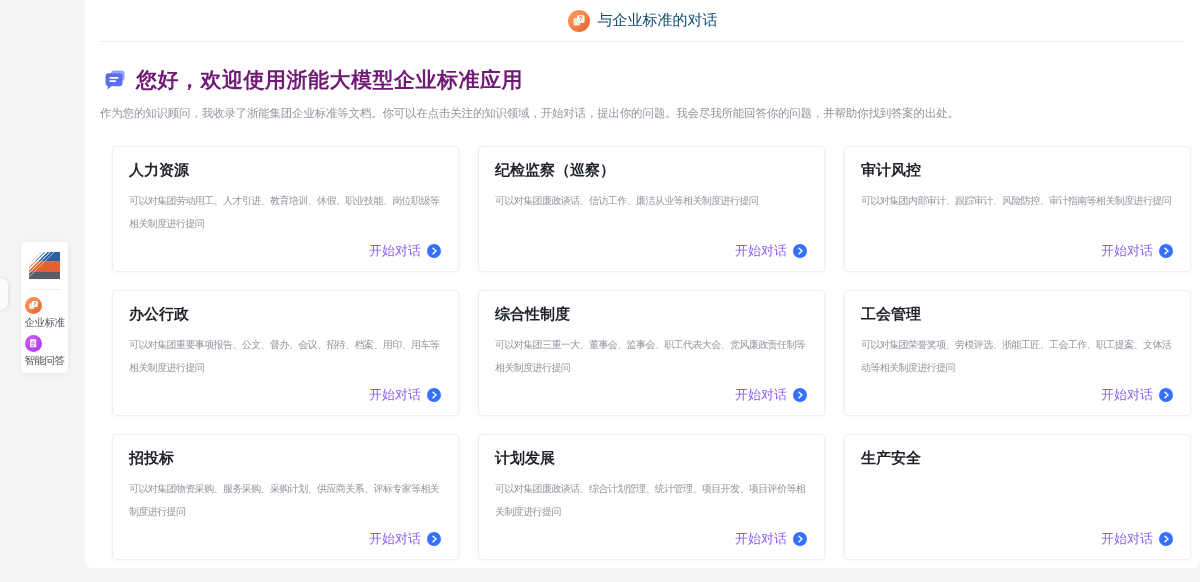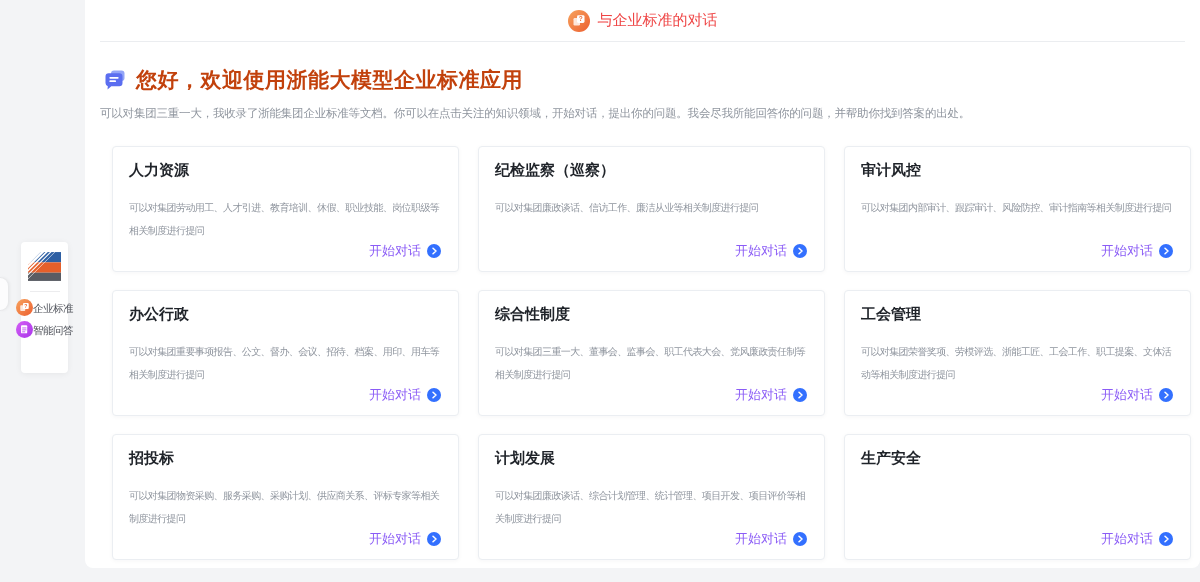--- a/index.html
+++ b/index.html
@@ -17,26 +17,26 @@
     background:#ffffff;
     border-radius:0 0 8px 8px;
   }
   
   .app-header {
     height:42px; margin:0 15px;
     border-bottom:1px solid #ebedf0;
     display:flex; align-items:center; justify-content:center; gap:8px;
   }
   .app-header .h-icon { width:22px; height:22px; flex:0 0 auto; }
-  .app-header .h-title { font-size:15px; color:#ef4444; }
+  .app-header .h-title { font-size:15px; color:#0c4a6e; }
   
   .welcome { padding:24px 20px 0 18px; }
   .welcome-row { display:flex; align-items:center; gap:9px; }
   .welcome-row .w-icon { width:24px; height:24px; flex:0 0 auto; }
-  .welcome-title { font-size:21px; font-weight:bold; color:#c2410c; letter-spacing:0.5px; }
+  .welcome-title { font-size:21px; font-weight:bold; color:#701a75; letter-spacing:0.5px; }
   .welcome-sub {
     margin:12px 0 0 -3px;
     font-size:11.5px; color:#8f959e; letter-spacing:-0.2px;
   }
   
   .grid {
     position:absolute; left:27px; top:146px;
     display:grid;
     grid-template-columns:repeat(3,347px);
     gap:18px 19px;
@@ -45,42 +45,42 @@
     position:relative;
     width:347px; height:126px;
     background:#fff;
     border:1px solid #ebeef2;
     border-radius:4px;
     box-shadow:0 1px 4px rgba(31,35,41,0.04);
     padding:14px 12px 0 16px;
   }
   .card-title { font-size:15px; font-weight:bold; color:#1f2329; }
   .card-desc {
-    margin-top:16px;
+    margin-top:9px;
     font-size:10px; letter-spacing:-0.6px;
     color:#8f959e; line-height:23px;
   }
   .card-action {
     position:absolute; right:17px; bottom:11px;
     display:flex; align-items:center; gap:6px;
     color:#8b5cf6; font-size:13px; cursor:pointer;
   }
   .card-action .a-icon { width:14px; height:14px; display:block; }
   
   .side-panel {
     position:absolute; left:21px; top:242px;
     width:47px; height:131px;
     background:#fff; border-radius:4px;
     box-shadow:0 1px 6px rgba(0,0,0,0.06);
     display:flex; flex-direction:column; align-items:center;
     padding-top:8px;
   }
   .side-logo { width:33px; height:33px; display:block; cursor:default; }
   .side-divider { width:30px; border-top:1px solid #ececee; margin:8px 0 7px; }
-  .side-item { display:flex; flex-direction:row; align-items:center; margin-bottom:5px; cursor:pointer; }
+  .side-item { display:flex; flex-direction:column; align-items:flex-start; margin-bottom:5px; cursor:pointer; }
   .side-item .s-icon { width:17px; height:17px; }
   .side-item .s-label { margin-top:2px; font-size:10.5px; color:#4e5159; white-space:nowrap; letter-spacing:-0.5px; }
   
   .drawer-handle {
     position:absolute; left:0; top:277px;
     width:9px; height:34px;
     background:#fcfcfd;
     border:1px solid #e7e8ea; border-left:none;
     border-radius:0 17px 17px 0;
     box-shadow:1px 0 3px rgba(0,0,0,0.05);
@@ -165,21 +165,21 @@
   <div class="welcome">
     <div class="welcome-row">
       <svg class="w-icon" viewBox="0 0 24 24">
         <rect x="8" y="2.5" width="13.5" height="10.5" rx="3" fill="#93a5f7"></rect>
         <path d="M2.5 8.5 a3.2 3.2 0 0 1 3.2 -3.2 h10.6 a3.2 3.2 0 0 1 3.2 3.2 v6.6 a3.2 3.2 0 0 1 -3.2 3.2 h-8 l-3.8 3.2 l0.3 -3.3 a3.2 3.2 0 0 1 -2.3 -3.1 z" fill="#5b6ef0"></path>
         <line x1="7.2" y1="9.8" x2="14.8" y2="9.8" stroke="#ffffff" stroke-width="1.7" stroke-linecap="round"></line>
         <line x1="7.2" y1="13.2" x2="12.2" y2="13.2" stroke="#ffffff" stroke-width="1.7" stroke-linecap="round"></line>
       </svg>
       <span class="welcome-title">您好，欢迎使用浙能大模型企业标准应用</span>
     </div>
-    <div class="welcome-sub">可以对集团三重一大，我收录了浙能集团企业标准等文档。你可以在点击关注的知识领域，开始对话，提出你的问题。我会尽我所能回答你的问题，并帮助你找到答案的出处。</div>
+    <div class="welcome-sub">作为您的知识顾问，我收录了浙能集团企业标准等文档。你可以在点击关注的知识领域，开始对话，提出你的问题。我会尽我所能回答你的问题，并帮助你找到答案的出处。</div>
   </div>
 
   <div class="grid">
 
     <div class="card">
       <div class="card-title">人力资源</div>
       <div class="card-desc">可以对集团劳动用工、人才引进、教育培训、休假、职业技能、岗位职级等相关制度进行提问</div>
       <div class="card-action">
         <span>开始对话</span>
         <svg class="a-icon" viewBox="0 0 14 14">

